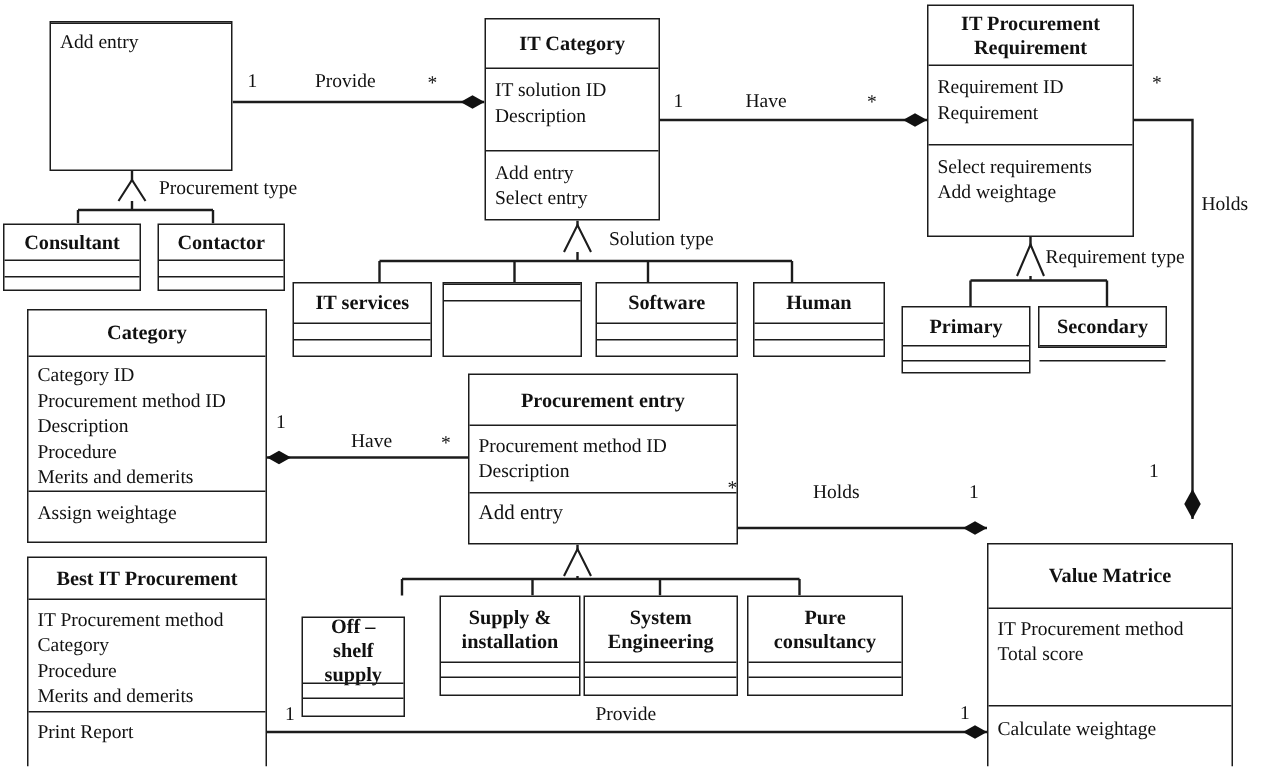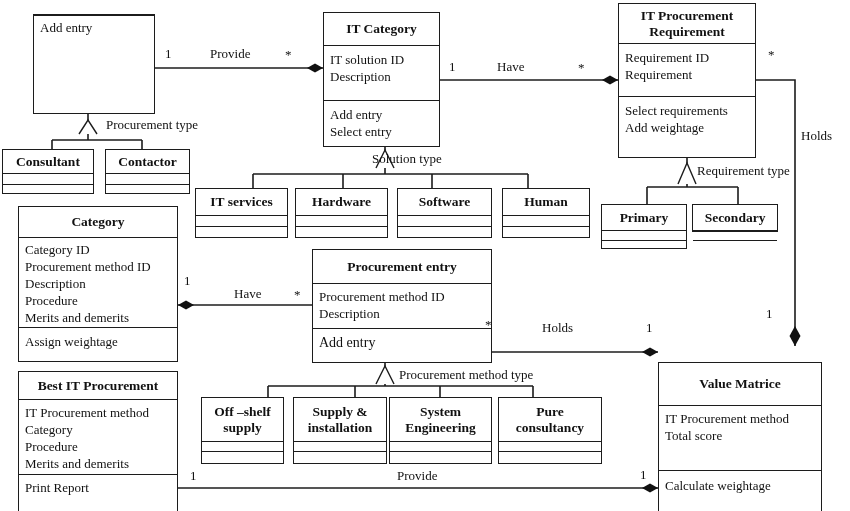--- a/index.html
+++ b/index.html
@@ -151,21 +151,20 @@
     <div class="scmp grow"></div>
   </div>
 
   <div class="sbox" style="left:195px;top:188px;width:93px;height:50px">
     <div class="sttl" style="height:26px">IT services</div>
     <div class="scmp" style="height:11px"></div>
     <div class="scmp grow"></div>
   </div>
 
   <div class="sbox" style="left:295px;top:188px;width:93px;height:50px">
-    <div class="sttl" style="height:26px">Hardware</div>
     <div class="scmp" style="height:11px"></div>
     <div class="scmp grow"></div>
   </div>
 
   <div class="sbox" style="left:397px;top:188px;width:95px;height:50px">
     <div class="sttl" style="height:26px">Software</div>
     <div class="scmp" style="height:11px"></div>
     <div class="scmp grow"></div>
   </div>
 
@@ -180,21 +179,21 @@
     <div class="scmp" style="height:10px"></div>
     <div class="scmp grow"></div>
   </div>
 
   <div class="sbox" style="left:692px;top:204px;width:86px;height:28px">
     <div class="sttl" style="height:25px">Secondary</div>
     <div class="scmp" style="height:10px"></div>
     <div class="scmp grow"></div>
   </div>
 
-  <div class="sbox" style="left:201px;top:397px;width:83px;height:67px">
+  <div class="sbox" style="left:201px;top:411px;width:69px;height:67px">
     <div class="sttl" style="height:43px;padding:0 6px">Off –shelf supply</div>
     <div class="scmp" style="height:10px"></div>
     <div class="scmp grow"></div>
   </div>
 
   <div class="sbox" style="left:293px;top:397px;width:94px;height:67px">
     <div class="sttl" style="height:43px;padding:0 8px">Supply &amp; installation</div>
     <div class="scmp" style="height:10px"></div>
     <div class="scmp grow"></div>
   </div>
@@ -229,17 +228,16 @@
 
   <span class="lbl" style="left:485px;top:318px">*</span>
   <span class="lbl" style="left:542px;top:321px">Holds</span>
   <span class="lbl" style="left:646px;top:321px">1</span>
 
   <span class="lbl" style="left:190px;top:469px">1</span>
   <span class="lbl" style="left:397px;top:469px">Provide</span>
   <span class="lbl" style="left:640px;top:468px">1</span>
 
   <span class="lbl" style="left:106px;top:118px">Procurement type</span>
-  <span class="lbl" style="left:372px;top:152px">Solution type</span>
+  <span class="lbl" style="left:406px;top:152px">Solution type</span>
   <span class="lbl" style="left:697px;top:164px">Requirement type</span>
-  <span class="lbl" style="left:399px;top:368px">Procurement method type</span>
 
 </div>
 
 </body></html>

